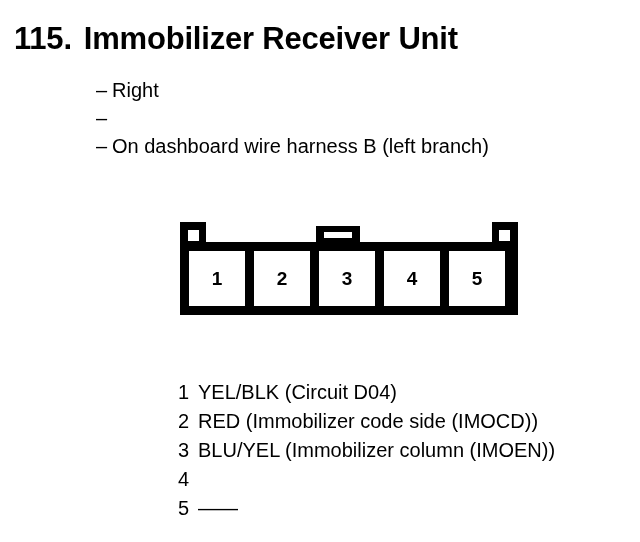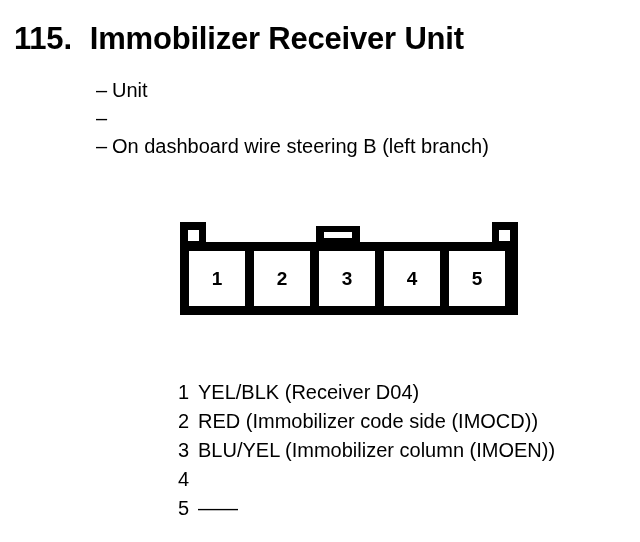--- a/index.html
+++ b/index.html
@@ -23,21 +23,21 @@
     position: absolute;
     left: 14px;
     top: 22px;
     font-size: 31px;
     font-weight: bold;
     letter-spacing: -0.2px;
     white-space: nowrap;
     line-height: 34px;
   }
   .page-title .title-num {
-    margin-right: 18px;
+    margin-right: 12px;
   }
 
   
   .desc-list {
     position: absolute;
     left: 96px;
     top: 76px;
     list-style: none;
     margin: 0;
     padding: 0;
@@ -102,28 +102,28 @@
 </head>
 <body>
 
 <div class="page-title">
   <span class="title-num">115.</span><span class="title-text">Immobilizer Receiver Unit</span>
 </div>
 
 <ul class="desc-list">
   <li>
     <span class="desc-dash">–</span>
-    <span>Unit</span>
+    <span>Right</span>
   </li>
   <li>
     <span class="desc-dash">–</span>
   </li>
   <li>
     <span class="desc-dash">–</span>
-    <span>On dashboard wire steering B (left branch)</span>
+    <span>On dashboard wire harness B (left branch)</span>
   </li>
 </ul>
 
 <div class="connector-wrap">
   <svg class="connector-svg" width="340" height="96" viewBox="0 0 340 96">
 
     <g>
 
       <path d="M 0,0
                L 26,0 L 26,20
@@ -153,21 +153,21 @@
       <text class="pin-number" x="167" y="63">3</text>
       <text class="pin-number" x="232" y="63">4</text>
       <text class="pin-number" x="297" y="63">5</text>
     </g>
   </svg>
 </div>
 
 <ul class="pin-list">
   <li>
     <span class="pin-idx">1</span>
-    <span class="pin-desc">YEL/BLK (Receiver D04)</span>
+    <span class="pin-desc">YEL/BLK (Circuit D04)</span>
   </li>
   <li>
     <span class="pin-idx">2</span>
     <span class="pin-desc">RED (Immobilizer code side (IMOCD))</span>
   </li>
   <li>
     <span class="pin-idx">3</span>
     <span class="pin-desc">BLU/YEL (Immobilizer column (IMOEN))</span>
   </li>
   <li>

